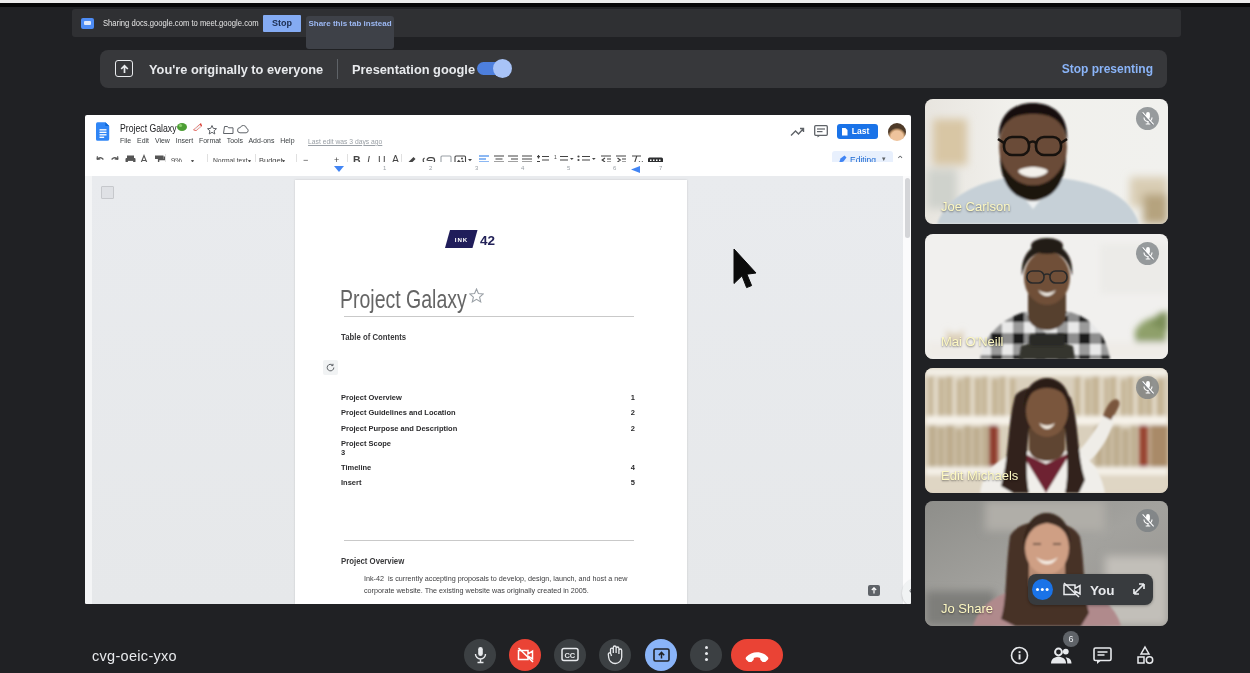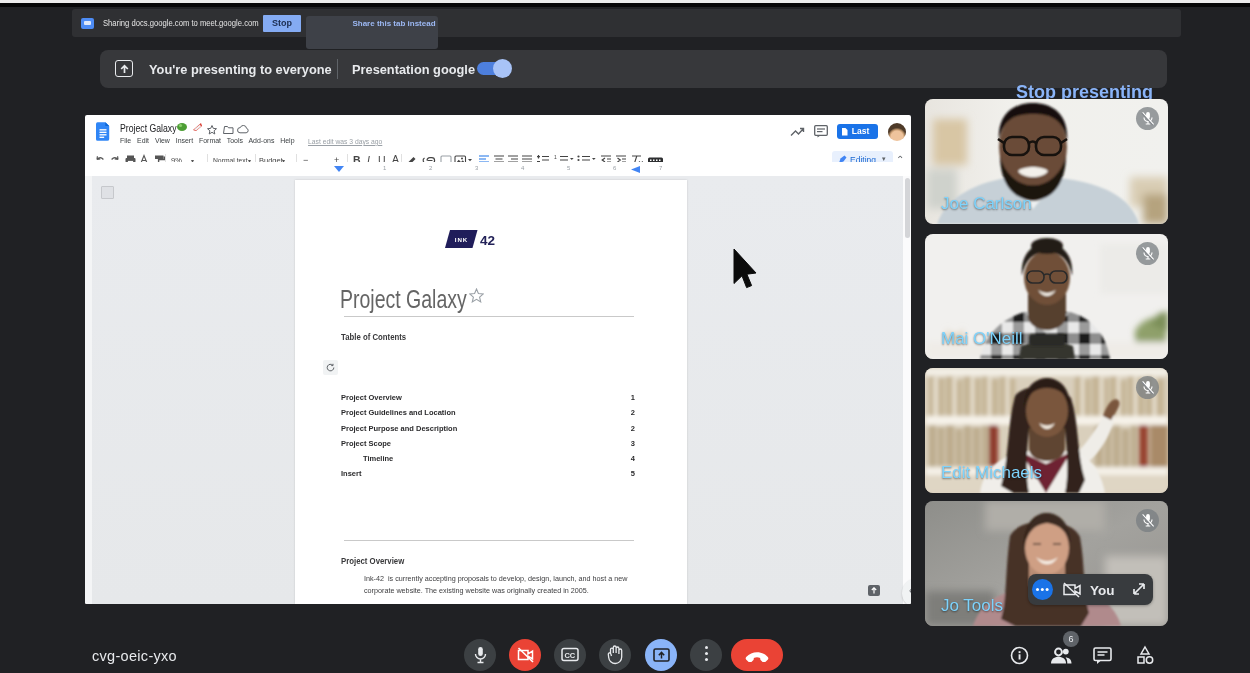--- a/index.html
+++ b/index.html
@@ -7,36 +7,36 @@
 .abs{position:absolute;}
 
 #topwhite{left:0;top:0;width:1250px;height:3px;background:#ececec;}
 #topblack{left:0;top:3px;width:1250px;height:4px;background:#060607;}
 
 #sharebar{left:72px;top:9px;width:1109px;height:28px;background:#2f3033;border-radius:3px;}
 #shareicon{left:81px;top:18px;width:13px;height:11px;background:#4d8cf5;border-radius:2px;}
 #shareicon:after{content:"";position:absolute;left:3px;top:3px;width:7px;height:4px;background:#dfe9fb;border-radius:1px;}
 #sharetext{left:103px;top:17.5px;font-size:8.6px;color:#e6e6e6;transform:scaleX(.89);transform-origin:0 0;white-space:nowrap;}
 #stopbtn{left:263px;top:15px;width:38px;height:17px;background:#84abf3;border-radius:1px;color:#1b2c4f;font-size:9px;font-weight:bold;text-align:center;line-height:17px;}
-#sharetab{left:306px;top:16px;width:88px;height:33px;background:#3e4148;border-radius:3px;color:#9cb8f3;font-size:8px;font-weight:bold;text-align:center;line-height:15px;white-space:nowrap;padding-left:44px;}
+#sharetab{left:306px;top:16px;width:88px;height:33px;background:#3e4148;border-radius:3px;color:#9cb8f3;font-size:8px;font-weight:bold;text-align:center;line-height:15px;white-space:nowrap;}
 
 #presbar{left:100px;top:50px;width:1067px;height:38px;background:#37383b;border-radius:8px;}
 #presicon{left:115px;top:60px;width:16px;height:15px;border:1.6px solid #e8eaed;border-radius:3px;}
 #presicon svg{position:absolute;left:2.5px;top:2.5px;}
 #prestext{left:149px;top:62px;font-size:12.8px;font-weight:bold;color:#e8eaed;}
 #presdiv{left:337px;top:59px;width:1px;height:20px;background:#5f6368;}
 #prestext2{left:352px;top:62px;font-size:12.8px;font-weight:bold;color:#e8eaed;}
 #toggle{left:477px;top:62px;width:33px;height:13px;background:#4d7fdd;border-radius:7px;}
 #toggle:after{content:"";position:absolute;right:-2px;top:-3px;width:19px;height:19px;background:#a8c3f7;border-radius:50%;}
-#stoppres{left:auto;right:97px;top:62px;font-size:18px;font-weight:bold;color:#8ab4f8;margin-top:20px;}
+#stoppres{left:auto;right:97px;top:62px;font-size:12px;font-weight:bold;color:#8ab4f8;}
 
 #docwin{left:85px;top:115px;width:826px;height:489px;background:#fff;border-radius:2px;overflow:hidden;}
 
 .tile{left:925px;width:243px;height:125px;border-radius:8px;overflow:hidden;background:#555;}
-.tname{position:absolute;left:16px;bottom:10px;color:#7dd3fc;font-size:17px;text-shadow:0 1px 2px rgba(0,0,0,.5);}
+.tname{position:absolute;left:16px;bottom:10px;color:#fef9c3;font-size:13px;text-shadow:0 1px 2px rgba(0,0,0,.5);}
 .micoff{position:absolute;right:9px;top:8px;width:23px;height:23px;background:rgba(120,125,130,.75);border-radius:50%;}
 
 #meetcode{left:92px;top:648px;font-size:14.5px;color:#e8eaed;letter-spacing:.3px;}
 .cbtn{width:32px;height:32px;border-radius:50%;background:#3c4043;top:639px;}
 </style>
 </head>
 <body>
 <div class="abs" id="topwhite"></div>
 <div class="abs" id="topblack"></div>
 <div class="abs" id="sharebar"></div>
@@ -44,21 +44,21 @@
 <div class="abs" id="sharetext">Sharing docs.google.com to meet.google.com</div>
 <div class="abs" id="stopbtn">Stop</div>
 <div class="abs" id="sharetab">Share this tab instead</div>
 
 <div class="abs" id="presbar"></div>
 <div class="abs" id="presicon">
     <svg width="11" height="10" viewBox="0 0 11 10">
       <path d="M5.5 9 V2 M2.2 5 L5.5 1.6 L8.8 5" stroke="#e8eaed" stroke-width="1.7" fill="none"></path>
     </svg>
   </div>
-<div class="abs" id="prestext">You're presenting to everyone</div>
+<div class="abs" id="prestext">You're originally to everyone</div>
 <div class="abs" id="presdiv"></div>
 <div class="abs" id="prestext2">Presentation google</div>
 <div class="abs" id="toggle"></div>
 <div class="abs" id="stoppres">Stop presenting</div>
 
 <div class="abs" id="docwin">
 
   <div class="abs" style="left:11px;top:7px;width:14px;height:19px;">
     <svg width="14" height="19" viewBox="0 0 18 24">
         <path d="M2 0 h10 l5 5 v16.5 a2.5 2.5 0 0 1 -2.5 2.5 h-12.5 a2 2 0 0 1 -2 -2 v-19.5 a2.5 2.5 0 0 1 2 -2.5 z" fill="#3086f6"></path>
@@ -245,25 +245,25 @@
         <span>1</span>
       </div>
       <div style="display:flex;justify-content:space-between;margin-bottom:6.3px;">
         <span>Project Guidelines and Location</span>
         <span>2</span>
       </div>
       <div style="display:flex;justify-content:space-between;margin-bottom:6.3px;">
         <span>Project Purpose and Description</span>
         <span>2</span>
       </div>
-      <div style="display:flex;justify-content:space-between;margin-bottom:6.3px;">
+      <div style="display:flex;justify-content:space-between;margin-bottom:6.3px;flex-direction:column;">
         <span>Project Scope</span>
         <span>3</span>
       </div>
-      <div style="display:flex;justify-content:space-between;margin-bottom:6.3px;margin-left:22px;">
+      <div style="display:flex;justify-content:space-between;margin-bottom:6.3px;">
         <span>Timeline</span>
         <span>4</span>
       </div>
       <div style="display:flex;justify-content:space-between;margin-bottom:0px;">
         <span>Insert</span>
         <span>5</span>
       </div>
     </div>
   <div class="abs" style="left:259px;top:425px;width:290px;height:1px;background:#c9c9c9;"></div>
   <div class="abs" style="left:256px;top:440px;font-size:9.5px;font-weight:bold;color:#39393b;transform:scaleX(.82);transform-origin:0 0;white-space:nowrap;">Project Overview</div>
@@ -490,21 +490,21 @@
 <path d="M111 56 q11 8 22 0 q-4.5 7.5 -11 7.5 q-6.5 0 -11 -7.5 Z" fill="#f4ebe1"></path>
 <path d="M108 43 l8 0 M128 43 l8 0" stroke="#5a4638" stroke-width="1.5"></path>
 </g>
 </svg><div class="micoff">
       <svg style="position:absolute;left:4.5px;top:4px" width="14" height="15" viewBox="0 0 14 15">
         <rect x="5.1" y="1" width="3.8" height="7" rx="1.9" fill="#fff"></rect>
         <path d="M3 6.5 a4 4 0 0 0 8 0 M7 10.5 v2.5 m-2.3 0 h4.6" stroke="#fff" stroke-width="1.2" fill="none"></path>
         <path d="M1.5 1.5 L12.5 13.5" stroke="#fff" stroke-width="1.4"></path>
         <path d="M0.8 2.2 L11.8 14.2" stroke="#83878c" stroke-width="1.1"></path>
       </svg>
-    </div><div class="tname">Jo Tools</div>
+    </div><div class="tname">Jo Share</div>
 <div class="abs" style="left:103px;top:73px;width:125px;height:31px;background:#383b3e;border-radius:8px;box-shadow:0 1px 3px rgba(0,0,0,.3);"></div>
 <div class="abs" style="left:107px;top:78px;width:21px;height:21px;border-radius:50%;background:#1a73e8;"></div>
 <div class="abs" style="left:111px;top:87px;width:3px;height:3px;border-radius:50%;background:#fff;box-shadow:4.8px 0 0 #fff,9.6px 0 0 #fff;"></div>
 <svg class="abs" style="left:137px;top:81px" width="20" height="16" viewBox="0 0 20 16">
       <path d="M2 3 h11 v3.5 l5 -3 v8.5 l-5 -3 v3.5 h-11 z" fill="none" stroke="#e8eaed" stroke-width="1.5"></path>
       <path d="M2 1 L17 15" stroke="#e8eaed" stroke-width="1.6"></path>
     </svg>
 <div class="abs" style="left:165px;top:82px;font-size:13.5px;font-weight:bold;color:#e8eaed;">You</div>
 <svg class="abs" style="left:206px;top:80px" width="16" height="16" viewBox="0 0 16 16">
       <path d="M3 13 L13 3 M13 3 h-5 M13 3 v5 M3 13 h5 M3 13 v-5" stroke="#e8eaed" stroke-width="1.7" fill="none"></path>

